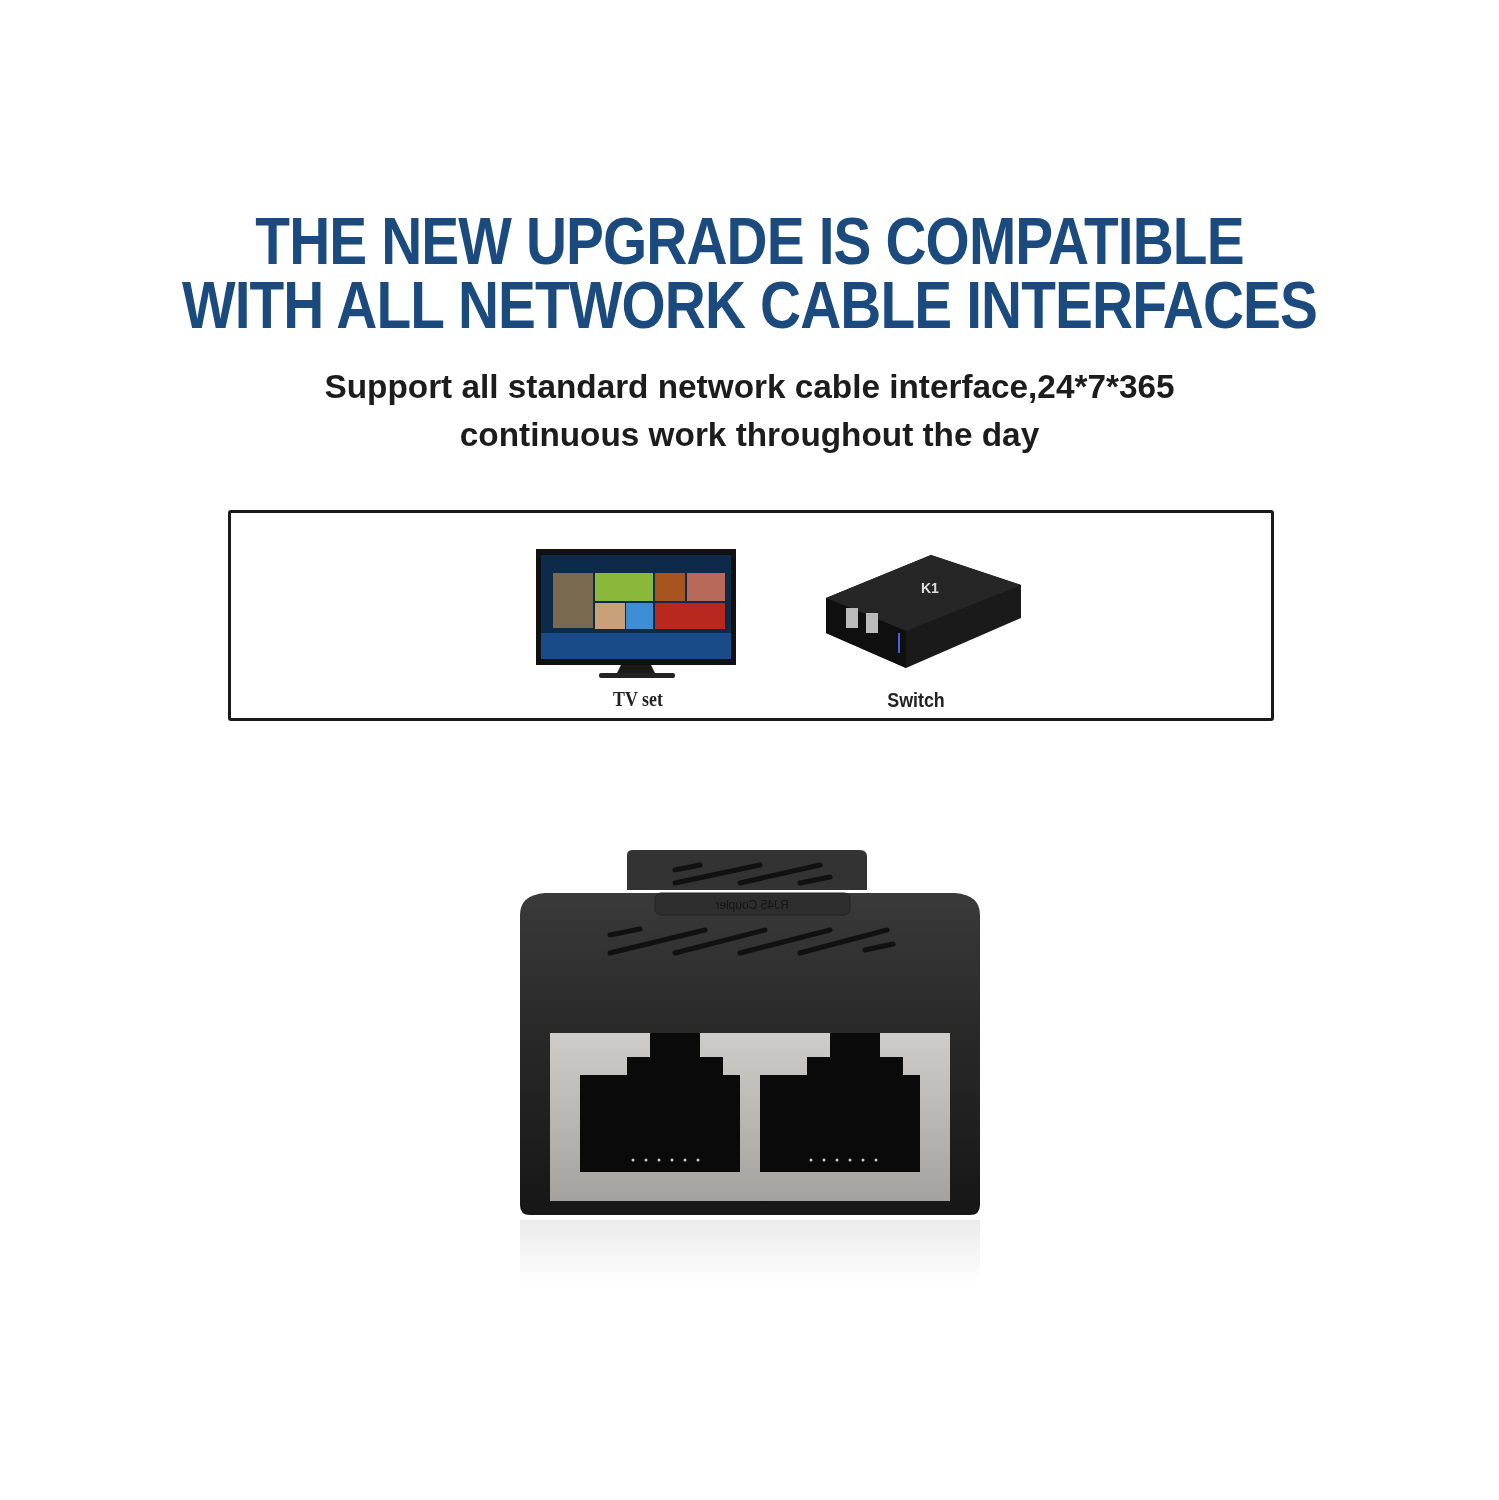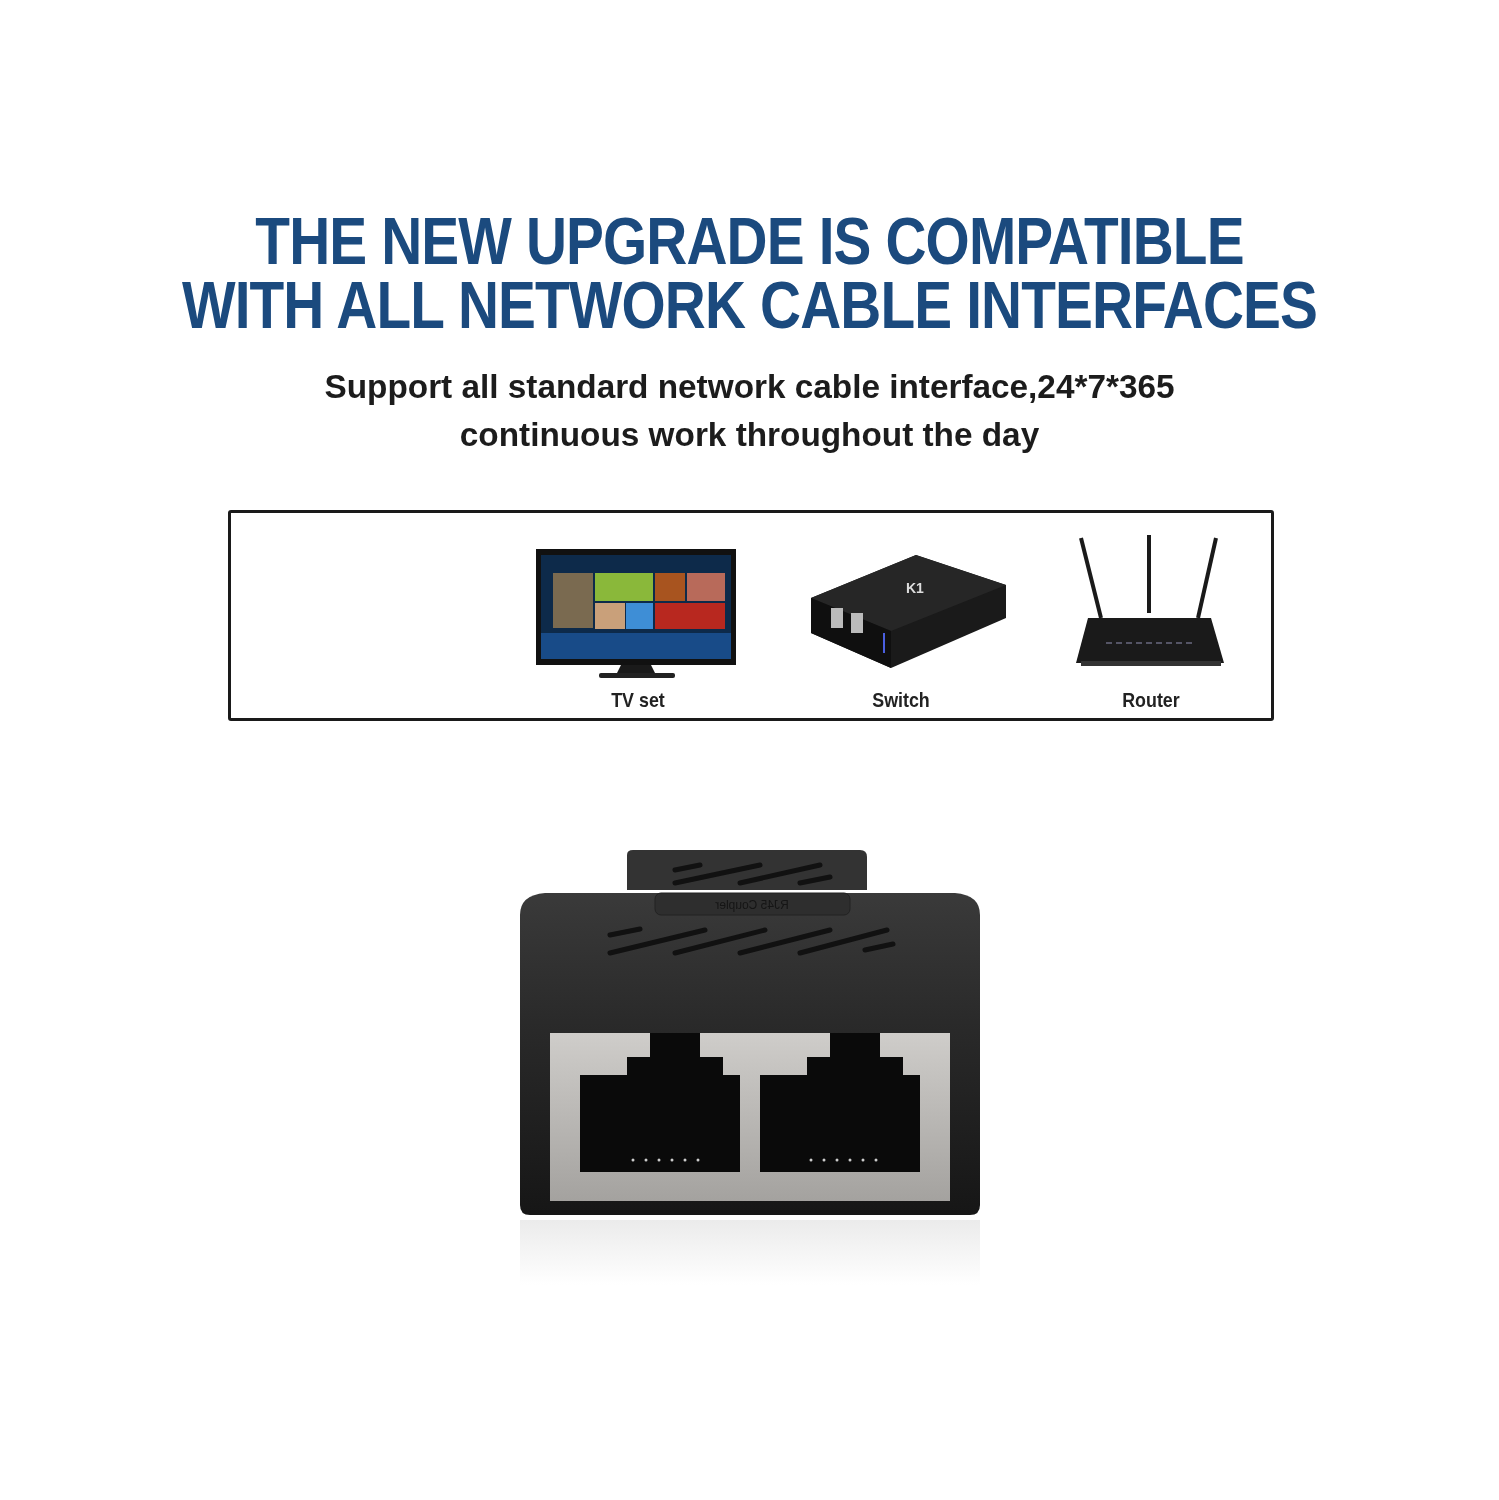--- a/index.html
+++ b/index.html
@@ -21,62 +21,51 @@
 
 <div class="headline h1">THE NEW UPGRADE IS COMPATIBLE</div>
 <div class="headline h2">WITH ALL NETWORK CABLE INTERFACES</div>
 
 <div class="sub s1">Support all standard network cable interface,24*7*365</div>
 <div class="sub s2">continuous work throughout the day</div>
 
 <div class="device-box">
 
 
-  <div class="device" style="left:282px;">
+  <div class="device" style="left:282px;font-family:Liberation Serif, serif;">
     <svg width="250" height="170" viewBox="0 0 250 170">
       <rect x="23" y="36" width="200" height="116" fill="#111"></rect>
       <rect x="28" y="42" width="190" height="104" fill="#0d2a4a"></rect>
       <rect x="40" y="60" width="40" height="55" fill="#7a6a50"></rect>
       <rect x="82" y="60" width="58" height="28" fill="#8ab83a"></rect>
       <rect x="82" y="90" width="30" height="26" fill="#c9a07a"></rect>
       <rect x="113" y="90" width="27" height="26" fill="#3e8ed6"></rect>
       <rect x="142" y="60" width="30" height="28" fill="#a8541f"></rect>
       <rect x="174" y="60" width="38" height="28" fill="#b86a5a"></rect>
       <rect x="142" y="90" width="70" height="26" fill="#b8281f"></rect>
       <rect x="28" y="120" width="190" height="26" fill="#1f63b3" opacity="0.6"></rect>
       <polygon points="108,152 138,152 142,160 104,160" fill="#1a1a1a"></polygon>
       <rect x="86" y="160" width="76" height="5" rx="2" fill="#222"></rect>
     </svg>
     <div class="label">TV set</div>
   </div>
 
-  <div class="device" style="left:545px;text-decoration:underline;">
+  <div class="device" style="left:560px;text-decoration:underline;">
     <svg width="250" height="170" viewBox="0 0 250 170">
       <polygon points="35,85 140,42 230,72 230,105 115,155 35,120" fill="#1a1a1a"></polygon>
       <polygon points="35,85 140,42 230,72 115,118" fill="#262626"></polygon>
       <polygon points="35,85 115,118 115,155 35,120" fill="#0f0f0f"></polygon>
       <rect x="55" y="95" width="12" height="20" fill="#bbb"></rect>
       <rect x="75" y="100" width="12" height="20" fill="#bbb"></rect>
       <line x1="108" y1="120" x2="108" y2="140" stroke="#4a5fe0" stroke-width="2"></line>
       <text x="130" y="80" font-family="Liberation Sans, sans-serif" font-size="14" font-weight="bold" fill="#ddd">K1</text>
     </svg>
     <div class="label">Switch</div>
   </div>
 
-  <div class="device" style="left:795px;">
-    <svg width="250" height="170" viewBox="0 0 250 170">
-      <line x1="55" y1="25" x2="75" y2="105" stroke="#1a1a1a" stroke-width="4"></line>
-      <line x1="123" y1="22" x2="123" y2="100" stroke="#1a1a1a" stroke-width="4"></line>
-      <line x1="190" y1="25" x2="172" y2="105" stroke="#1a1a1a" stroke-width="4"></line>
-      <polygon points="62,105 185,105 198,150 50,150" fill="#1a1a1a"></polygon>
-      <rect x="55" y="148" width="140" height="5" fill="#333"></rect>
-      <line x1="80" y1="130" x2="170" y2="130" stroke="#556" stroke-width="2" stroke-dasharray="6,4"></line>
-    </svg>
-    <div class="label">Router</div>
-  </div>
 </div>
 
 <div class="product">
   <svg width="470" height="450" viewBox="0 0 470 450">
     <defs>
       <linearGradient id="bodyG" x1="0" y1="0" x2="0" y2="1">
         <stop offset="0" stop-color="#3a3a3a"></stop>
         <stop offset="0.4" stop-color="#2a2a2a"></stop>
         <stop offset="1" stop-color="#161616"></stop>
       </linearGradient>

